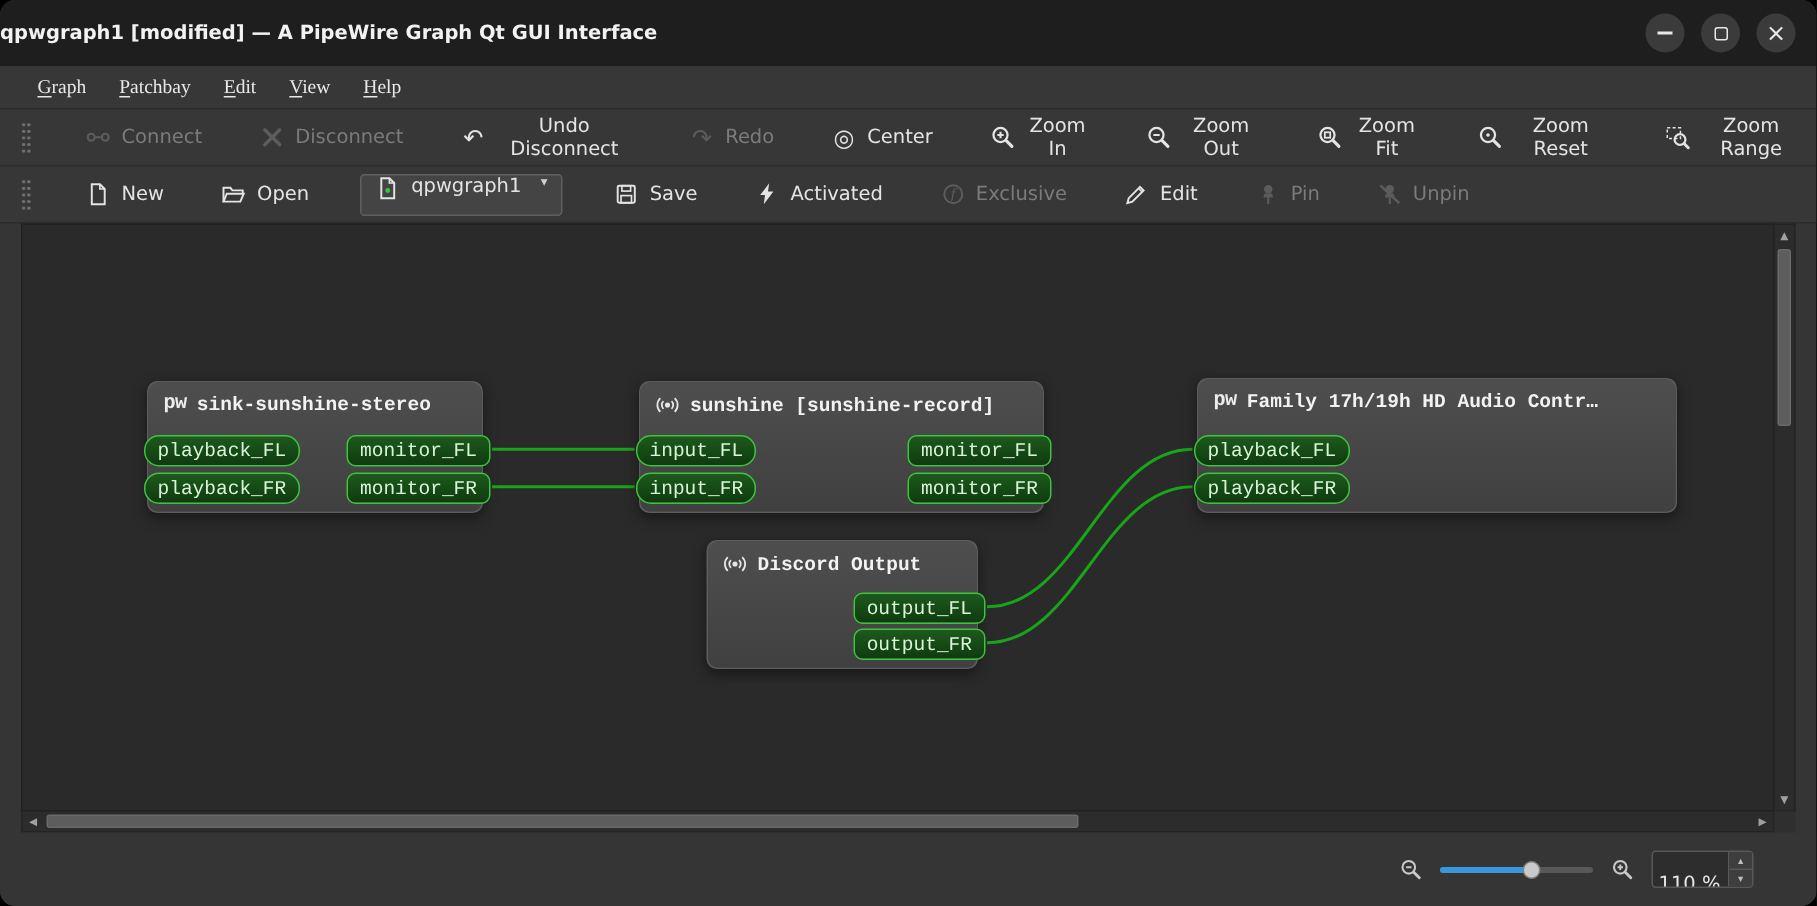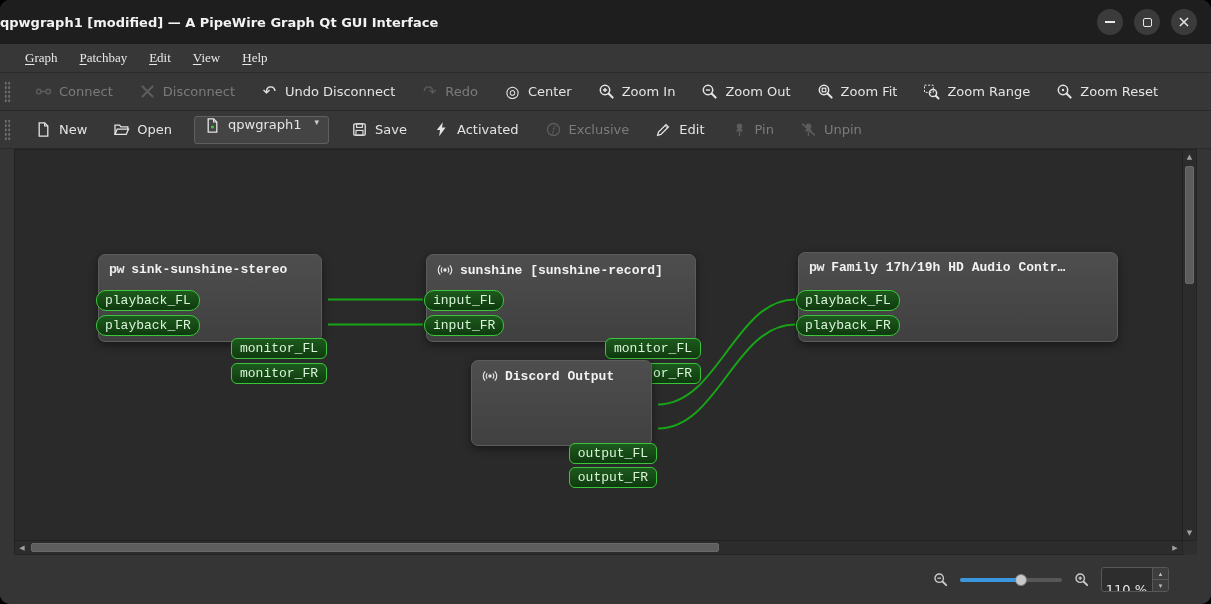--- a/index.html
+++ b/index.html
@@ -19,21 +19,21 @@
   .glyph-close { font-size:16px; line-height:16px; color:#e8e8e8; }
 
   
   .menubar { height:29px; background:#373737; border-bottom:1px solid #2a2a2a;
              display:flex; align-items:stretch; padding-left:14px; flex:0 0 auto;font-family:Liberation Serif, serif; }
   .menu-item { display:flex; align-items:center; padding:0 11px; color:#e8e8e8; font-size:13px; }
   .menu-item u { text-underline-offset:2px; }
 
   
   .toolbar { height:38px; background:#373737; border-bottom:1px solid #2a2a2a;
-             display:flex; align-items:center; padding-left:2px; gap:6px; flex:0 0 auto; }
+             display:flex; align-items:center; padding-left:12px; gap:18px; flex:0 0 auto; }
   .grip { width:7px; height:22px; margin:0 8px 0 2px; flex:0 0 auto;
           background-image:radial-gradient(circle, #707070 1px, rgba(0,0,0,0) 1.2px);
           background-size:3.5px 4.4px; }
   .tb-btn { display:flex; align-items:center; gap:7px; height:30px; padding:0 10px;
             background:none; border:none; color:#e4e4e4; font-size:13px; font-family:inherit; }
   .tb-btn.disabled { color:#7b7b7b; }
   .tb-btn.disabled .ic, .tb-btn.disabled .tb-uicon { opacity:.55; }
   .ic { width:17px; height:17px; display:block; flex:0 0 auto; }
   .tb-uicon { width:17px; text-align:center; font-size:16px; line-height:17px; flex:0 0 auto; }
   .combo { display:flex; gap:7px; height:28px; padding:0 9px;
@@ -52,21 +52,21 @@
           border:1px solid #5c5c5c; border-radius:7px; box-shadow:0 3px 9px rgba(0,0,0,.45); }
   .node-title { display:flex; align-items:center; gap:7px; padding:7px 10px 4px;
                 color:#f2f2f2; font-weight:bold; font-size:13px; white-space:nowrap; overflow:hidden; }
   .pw-icon { font-weight:800; font-size:13.5px; letter-spacing:-.5px; color:#ececec; }
   .rec-icon { width:16px; height:16px; color:#e6e6e6; flex:0 0 auto; }
   .port { position:absolute; height:21px; display:flex; align-items:center; padding:0 8px;
           font-size:13px; color:#d9f4d9; white-space:nowrap;
           background:linear-gradient(#1d5a1d,#0f3a0f);
           border:1.5px solid #3cc43c; border-radius:6px; z-index:3; }
   .port.left { left:-3px;border-radius:10px; }
-  .port.right { right:-6px;margin-top:48px; }
+  .port.right { right:-6px; }
 
   
   .hscroll { flex:0 0 14px; display:flex; background:#2c2c2c; border:1px solid #242424; border-top:none; }
   .vscroll-col { flex:0 0 14px; display:flex; flex-direction:column; }
   .vscroll { flex:1 1 auto; display:flex; flex-direction:column; background:#2c2c2c;
              border:1px solid #242424; border-left:none; }
   .sb-btn { flex:0 0 14px; display:flex; align-items:center; justify-content:center;
             color:#a0a0a0; font-size:7px; }
   .htrack { flex:1 1 auto; position:relative; }
   .hthumb { position:absolute; left:2px; top:2px; bottom:2px; width:688px;
@@ -188,34 +188,34 @@
       <svg class="ic" viewBox="0 0 17 17">
         <circle cx="7" cy="7" r="4.7" fill="none" stroke="currentColor" stroke-width="1.5"></circle>
         <line x1="10.6" y1="10.6" x2="14.6" y2="14.6" stroke="currentColor" stroke-width="2.1" stroke-linecap="round"></line>
         <rect x="5.2" y="5.2" width="3.6" height="3.6" fill="none" stroke="currentColor" stroke-width="1.2"></rect>
       </svg>
       <span>Zoom Fit</span>
     </button>
 
     <button class="tb-btn">
       <svg class="ic" viewBox="0 0 17 17">
+        <circle cx="7" cy="7" r="4.7" fill="none" stroke="currentColor" stroke-width="1.5"></circle>
+        <line x1="10.6" y1="10.6" x2="14.6" y2="14.6" stroke="currentColor" stroke-width="2.1" stroke-linecap="round"></line>
+        <circle cx="7" cy="7" r="1.2" fill="currentColor"></circle>
+      </svg>
+      <span>Zoom Reset</span>
+    </button>
+
+    <button class="tb-btn">
+      <svg class="ic" viewBox="0 0 17 17">
         <rect x="1.5" y="2.2" width="8.8" height="7.2" fill="none" stroke="currentColor" stroke-width="1" stroke-dasharray="2 1.6"></rect>
         <circle cx="10" cy="10" r="3.6" fill="none" stroke="currentColor" stroke-width="1.5"></circle>
         <line x1="12.7" y1="12.7" x2="15.5" y2="15.5" stroke="currentColor" stroke-width="2" stroke-linecap="round"></line>
       </svg>
       <span>Zoom Range</span>
-    </button>
-
-    <button class="tb-btn">
-      <svg class="ic" viewBox="0 0 17 17">
-        <circle cx="7" cy="7" r="4.7" fill="none" stroke="currentColor" stroke-width="1.5"></circle>
-        <line x1="10.6" y1="10.6" x2="14.6" y2="14.6" stroke="currentColor" stroke-width="2.1" stroke-linecap="round"></line>
-        <circle cx="7" cy="7" r="1.2" fill="currentColor"></circle>
-      </svg>
-      <span>Zoom Reset</span>
     </button>
   </div>
 
   <div class="toolbar">
     <div class="grip"></div>
 
     <button class="tb-btn">
       <svg class="ic" viewBox="0 0 17 17">
         <path d="M4.2 1.8 h5.4 l3.2 3.2 v10.2 H4.2 z" fill="none" stroke="currentColor" stroke-width="1.3"></path>
         <path d="M9.6 1.8 v3.2 h3.2" fill="none" stroke="currentColor" stroke-width="1.1"></path>

